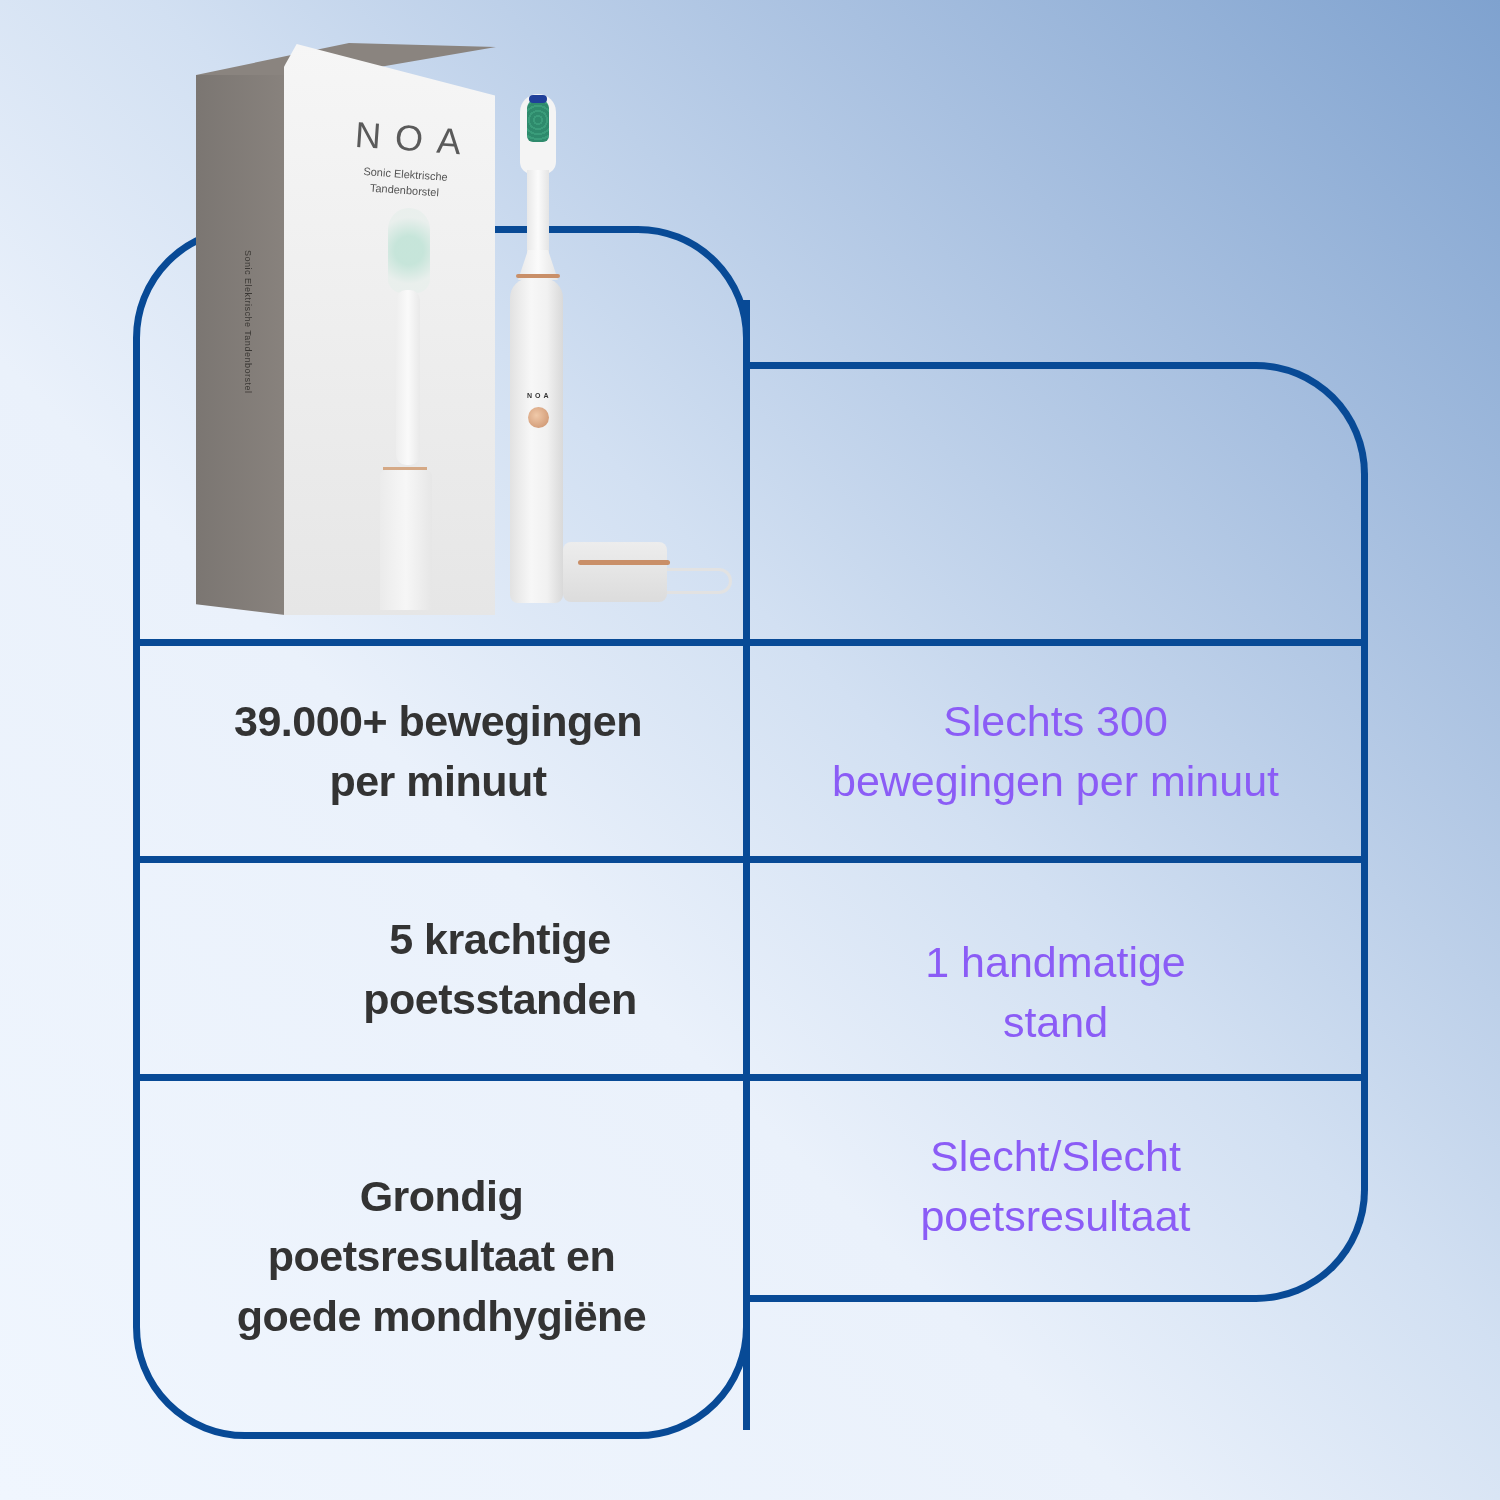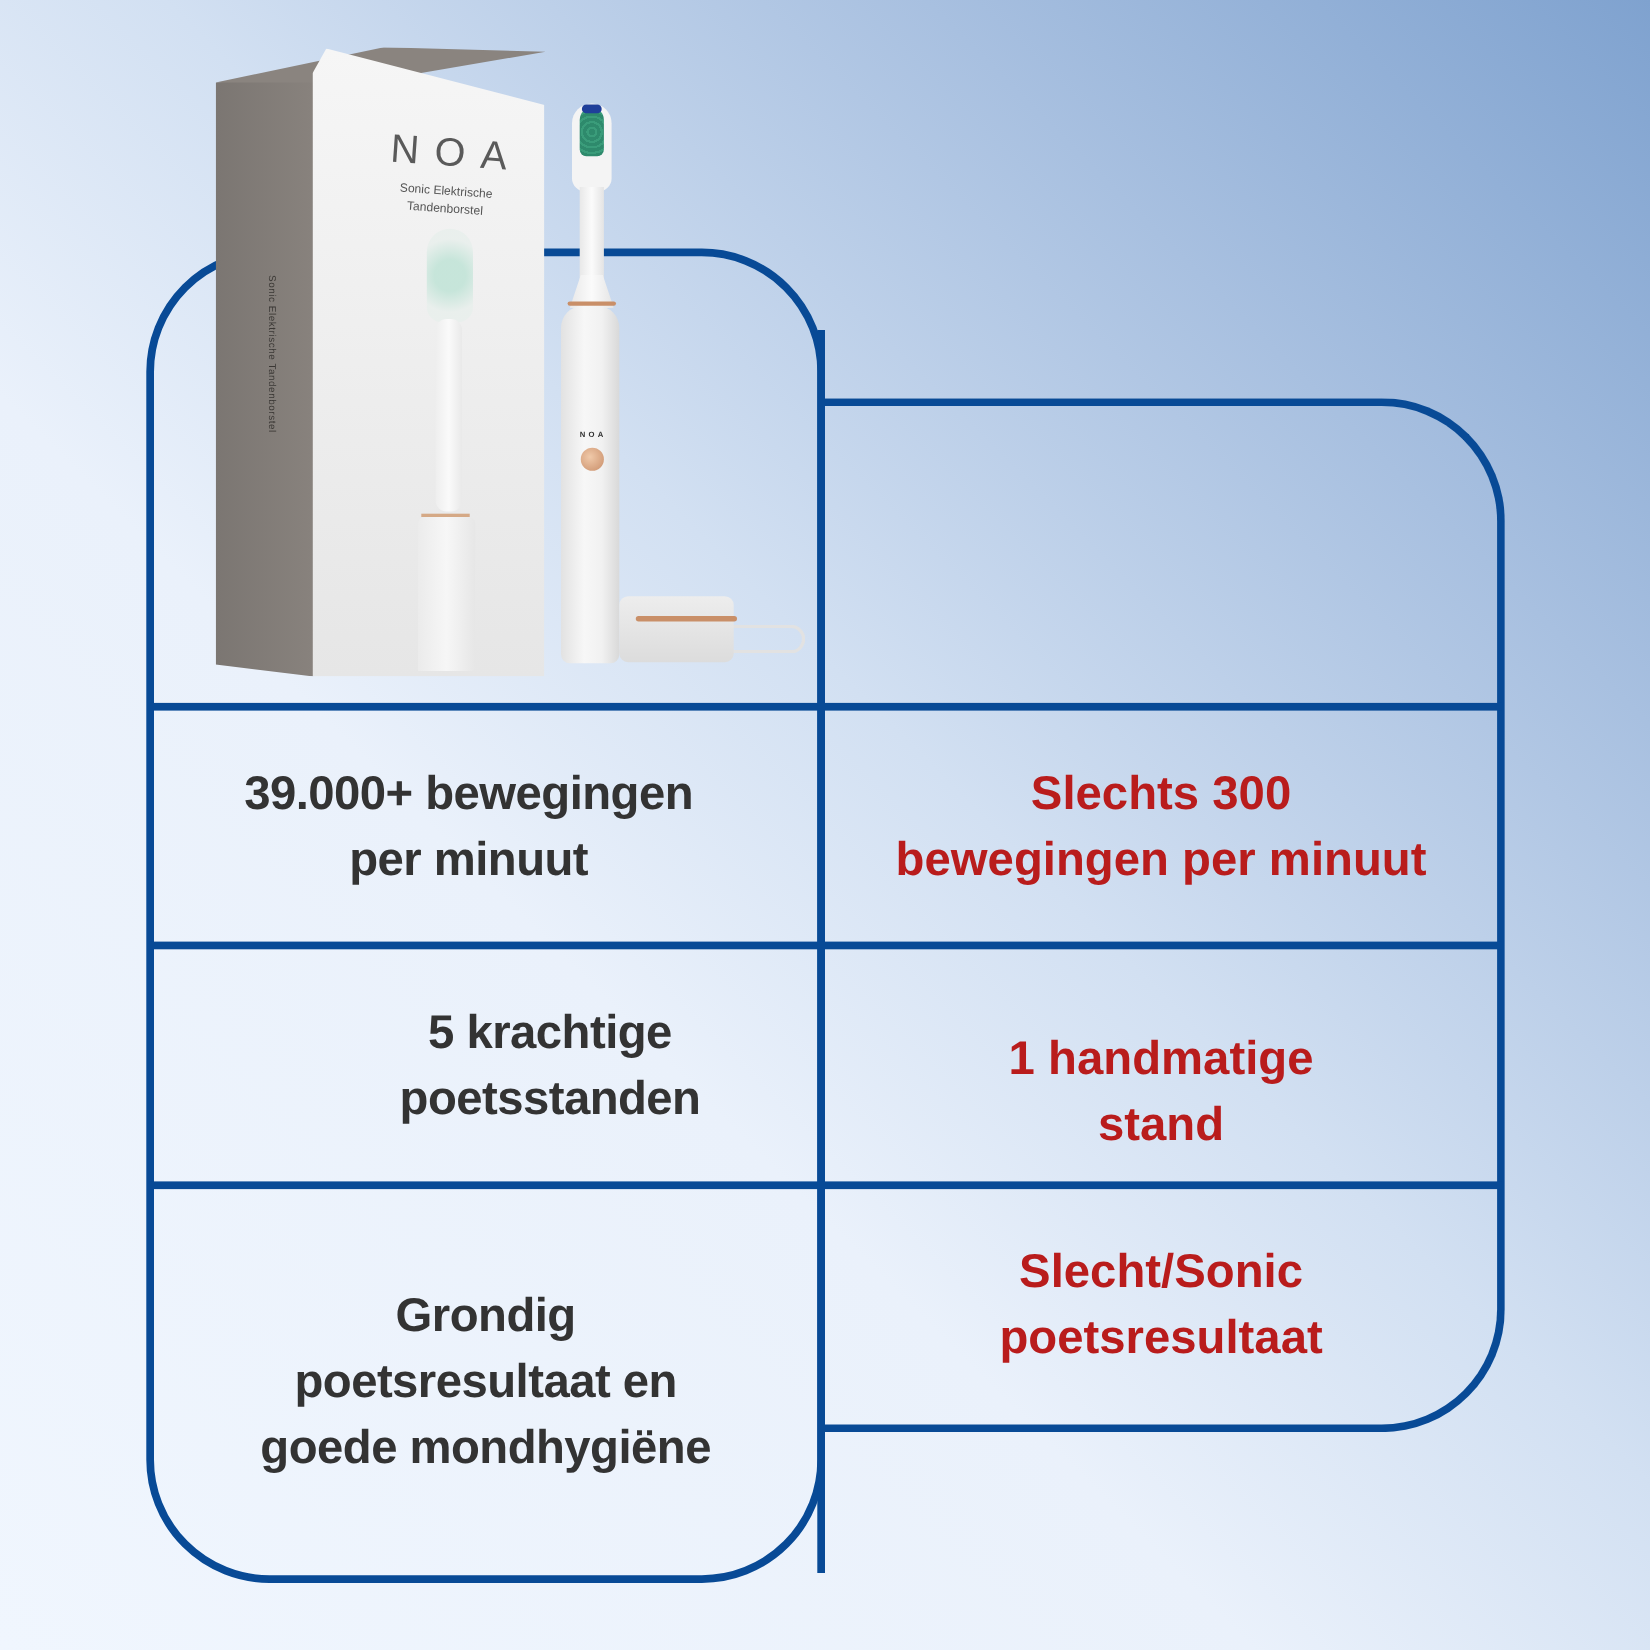--- a/index.html
+++ b/index.html
@@ -7,21 +7,21 @@
     background:linear-gradient(225deg,#7fa2cf 0%,#a8c0e0 22%,#d2e0f2 45%,#eaf1fb 62%,#f0f6fe 100%);
     font-family:"Liberation Sans","DejaVu Sans",sans-serif;color:#333333;}
   .panel{position:absolute;box-sizing:border-box;border:7px solid #084a96;}
   .left-panel{left:133px;top:226px;width:617px;height:1213px;border-radius:112px;}
   .right-panel{left:745px;top:362px;width:623px;height:940px;border-radius:0 112px 112px 0;border-left:none;}
   .hline{position:absolute;height:7px;background:#084a96;}
   .vline{position:absolute;width:7px;background:#084a96;}
   .cell{position:absolute;display:flex;align-items:center;justify-content:center;text-align:center;
     font-size:43px;line-height:60px;}
   .cell.bold{font-weight:bold;letter-spacing:-0.5px;}
-  .cell.light{font-weight:bold;color:#b91c1c;}
+  .cell.light{font-weight:normal;color:#8b5cf6;}
   .cell span{display:block;white-space:pre-line;}
 
   
   .box-side{position:absolute;left:196px;top:75px;width:89px;height:540px;
     background:linear-gradient(90deg,#7b7672,#88827d);clip-path:polygon(0 0,100% -6%,100% 100%,0 98%);}
   .box-side-top{position:absolute;left:196px;top:43px;width:300px;height:40px;
     background:#8a847f;clip-path:polygon(0 80%,51% 0,100% 10%,30% 100%);}
   .box-front{position:absolute;left:284px;top:44px;width:211px;height:571px;
     background:linear-gradient(180deg,#f6f6f6,#e6e6e6);
     clip-path:polygon(0 4%,6% 0,100% 9%,100% 100%,0 100%);}
@@ -64,21 +64,21 @@
 <body>
 
 <div class="panel left-panel"></div>
 <div class="panel right-panel"></div>
 
 <div class="hline" style="left:136px;top:639px;width:1229px;"></div>
 <div class="hline" style="left:136px;top:856px;width:1229px;"></div>
 <div class="hline" style="left:136px;top:1074px;width:1229px;"></div>
 <div class="vline" style="left:743px;top:300px;height:1130px;"></div>
 
-<div class="cell bold" style="left:144px;top:646px;width:564px;height:210px;">
+<div class="cell bold" style="left:156px;top:646px;width:564px;height:210px;">
   <span>39.000+ bewegingen
 per minuut</span>
 </div>
 <div class="cell bold" style="left:140px;top:863px;width:720px;height:211px;">
   <span>5 krachtige
 poetsstanden</span>
 </div>
 <div class="cell bold" style="left:140px;top:1081px;width:603px;height:350px;align-items:center;">
   <span>Grondig
 poetsresultaat en
@@ -87,21 +87,21 @@
 
 <div class="cell light" style="left:750px;top:646px;width:611px;height:210px;">
   <span>Slechts 300
 bewegingen per minuut</span>
 </div>
 <div class="cell light" style="left:750px;top:863px;width:611px;height:258px;">
   <span>1 handmatige
 stand</span>
 </div>
 <div class="cell light" style="left:750px;top:1081px;width:611px;height:210px;">
-  <span>Slecht/Sonic
+  <span>Slecht/Slecht
 poetsresultaat</span>
 </div>
 
 <div>
   <div class="box-side-top"></div>
   <div class="box-side"></div>
   <div class="box-spine-text">Sonic Elektrische Tandenborstel</div>
   <div class="box-front"></div>
   <div class="box-logo">NOA</div>
   <div class="box-sub"><span style="white-space:pre-line">Sonic Elektrische

